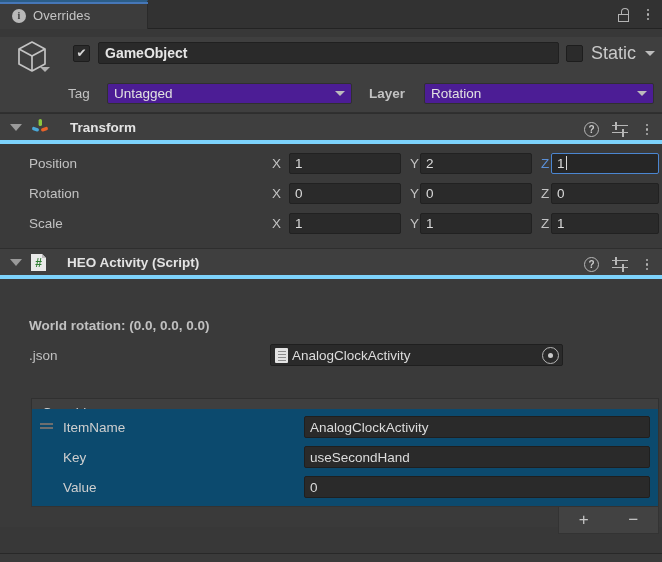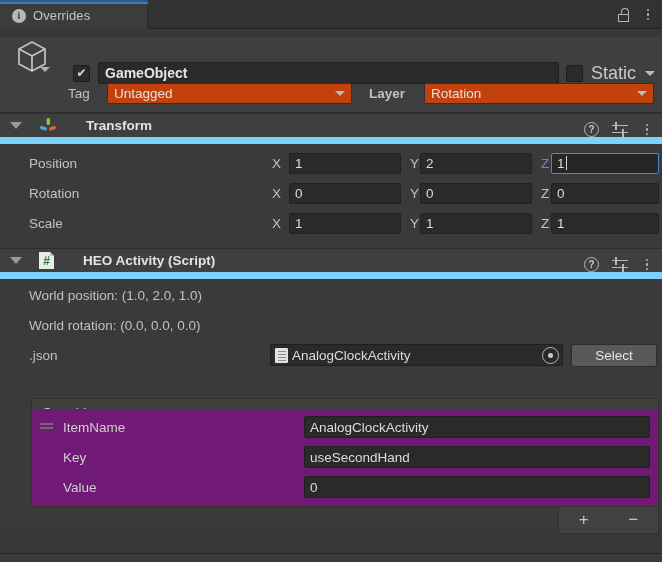--- a/index.html
+++ b/index.html
@@ -37,21 +37,21 @@
   .lock-icon .shackle {
     position: absolute; left: 4px; top: 0px; width: 8px; height: 7px;
     border: 1.6px solid #b4b4b4; border-bottom: none;
     border-radius: 4px 4px 0 0;
   }
   .kebab { display: flex; flex-direction: column; gap: 2px; align-items: center; width: 12px; }
   .kebab i { width: 2.5px; height: 2.5px; background: #b4b4b4; border-radius: 50%; display: block; }
 
   
   .go-header { position: relative; height: 76px; background: #3f3f3f; border-bottom: 1px solid #303030; }
-  .go-row1 { position: absolute; left: 0; top: 20px; height: 32px; width: 662px; display: flex; align-items: center; padding-left: 28px; }
+  .go-row1 { position: absolute; left: 0; top: 0; height: 32px; width: 662px; display: flex; align-items: center; padding-left: 28px; }
   .cube-wrap { position: relative; width: 46px; height: 46px; margin-left: 10px; margin-top: 8px; }
   .cube-svg { position: absolute; left: 2px; top: 0; }
   .cube-caret { position: absolute; left: 30px; top: 30px; width: 0; height: 0;
     border-left: 5px solid transparent; border-right: 5px solid transparent; border-top: 5px solid #b0b0b0; }
   .chk {
     width: 17px; height: 17px; background: #2b2b2b; border: 1px solid #1d1d1d; border-radius: 2px;
     display: flex; align-items: center; justify-content: center; flex: none;
   }
   .chk.on::after { content: "✔"; color: #d6d6d6; font-size: 12px; line-height: 1; }
   .name-field {
@@ -59,30 +59,30 @@
     color: #e6e6e6; font-size: 14px; font-weight: bold; display: flex; align-items: center;
     padding: 0 6px; overflow: hidden; white-space: nowrap;
   }
   .static-box { width: 17px; height: 17px; background: #2b2b2b; border: 1px solid #1d1d1d; border-radius: 2px; flex: none; }
   .static-label { color: #c9c9c9; font-size: 18px; }
   .caret-dn { width: 0; height: 0; border-left: 5px solid transparent; border-right: 5px solid transparent; border-top: 5px solid #bcbcbc; }
 
   .go-row2 { position: absolute; left: 0; top: 44px; height: 24px; width: 662px; display: flex; align-items: center; }
   .lbl { color: #c2c2c2; font-size: 13.5px; text-align: right; }
   .dropdown {
-    height: 21px; background: #c2410c; border: 1px solid #303030; border-radius: 2px;
+    height: 21px; background: #4c1d95; border: 1px solid #303030; border-radius: 2px;
     color: #e2e2e2; font-size: 13.5px; display: flex; align-items: center;
     padding: 0 6px; justify-content: space-between;
   }
 
   
   .comp-head {
     position: relative; height: 31px; background: #3f3f3f;
-    border-top: 1px solid #2e2e2e; border-bottom: 7px solid #7dd3fc;
-    display: flex; align-items: center; padding-left: 10px; gap: 16px;
+    border-top: 1px solid #2e2e2e; border-bottom: 4px solid #7dd3fc;
+    display: flex; align-items: center; padding-left: 10px; gap: 8px;
   }
   .fold { width: 0; height: 0; border-left: 6px solid transparent; border-right: 6px solid transparent; border-top: 7px solid #9a9a9a; }
   .comp-title { color: #e3e3e3; font-size: 13.5px; font-weight: bold; margin-left: 12px; }
   .comp-head-right { position: absolute; right: 9px; top: 0; height: 31px; display: flex; align-items: center; gap: 13px; }
   .help-icon {
     width: 15px; height: 15px; border-radius: 50%; border: 1.4px solid #b7b7b7;
     color: #ccc; font-size: 10px; font-weight: bold;
     display: flex; align-items: center; justify-content: center; line-height: 1;
   }
   .preset-icon { width: 16px; height: 14px; position: relative; }
@@ -119,21 +119,21 @@
   .btn {
     background: #595959; border: 1px solid #2c2c2c; border-radius: 3px;
     color: #e4e4e4; font-size: 13.5px; display: flex; align-items: center; justify-content: center;
   }
 
   
   .ov-head {
     background: #3f3f3f; border: 1px solid #303030; color: #d2d2d2;
     font-size: 13.5px; display: flex; align-items: center; padding-left: 10px;
   }
-  .ov-list { background: #701a75; border: 1px solid #333; border-top: none; }
+  .ov-list { background: #0c4a6e; border: 1px solid #333; border-top: none; }
   .ov-row { height: 30px; display: flex; align-items: center; position: relative; }
   .ov-label { color: #cfcfcf; font-size: 13.5px; }
   .drag-handle { width: 13px; height: 8px; position: relative; }
   .drag-handle i { position: absolute; left: 0; width: 13px; height: 1.5px; background: #6e6e6e; display: block; }
   .ov-field {
     height: 22px; background: #2a2a2a; border: 1px solid #1f1f1f; border-radius: 2px;
     color: #dcdcdc; font-size: 13.5px; display: flex; align-items: center; padding: 0 5px;
   }
   .pm-bar { display: flex; align-items: center; justify-content: center; }
   .pm-btn { color: #c6c6c6; font-size: 17px; display: flex; align-items: center; justify-content: center; }
@@ -277,32 +277,30 @@
       <div class="kebab">
           <i></i>
           <i></i>
           <i></i>
         </div>
     </div>
   </div>
 
   <div class="comp-body" style="height:248px;position:relative;">
 
-    <div class="info-line" style="position:absolute;left:29px;top:9px;">World position: (1.0, 2.0, 1.0)</div>
-    <div class="info-line" style="position:absolute;left:29px;top:39px;">World rotation: (0.0, 0.0, 0.0)</div>
+    <div class="info-line" style="position:absolute;left:29px;top:39px;font-weight:bold;">World rotation: (0.0, 0.0, 0.0)</div>
 
     <div class="info-line" style="position:absolute;left:29px;top:69px;">.json</div>
     <div class="obj-field" style="position:absolute;left:270px;top:65px;width:293px;">
       <span class="ta-icon"></span>
       <span>AnalogClockActivity</span>
       <span class="picker">
           <i></i>
         </span>
     </div>
-    <div class="btn" style="position:absolute;left:571px;top:65px;width:86px;height:23px;">Select</div>
 
     <div class="ov-head" style="position:absolute;left:31px;top:119px;width:628px;height:28px;">Overrides</div>
 
     <div class="ov-list" style="position:absolute;left:31px;top:130px;width:628px;height:98px;">
 
       <div class="ov-row" style="margin-top:3px;">
         <span class="drag-handle" style="position:absolute;left:8px;">
           <i style="top:0"></i>
             <i style="top:4px"></i>
         </span>

